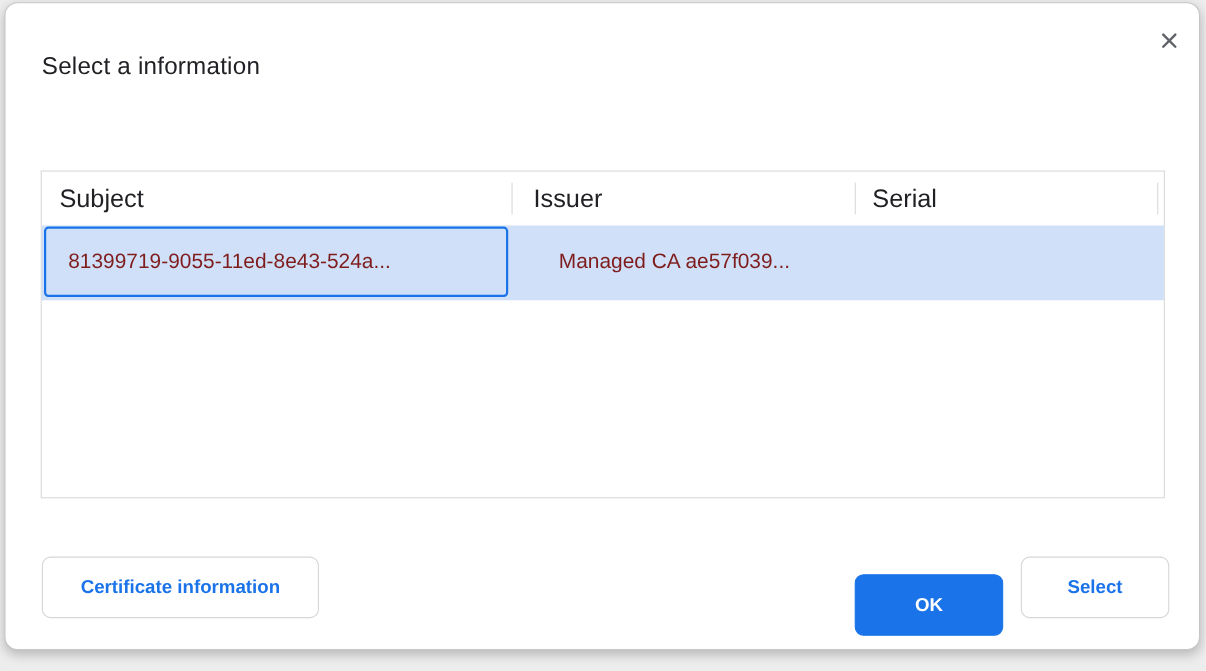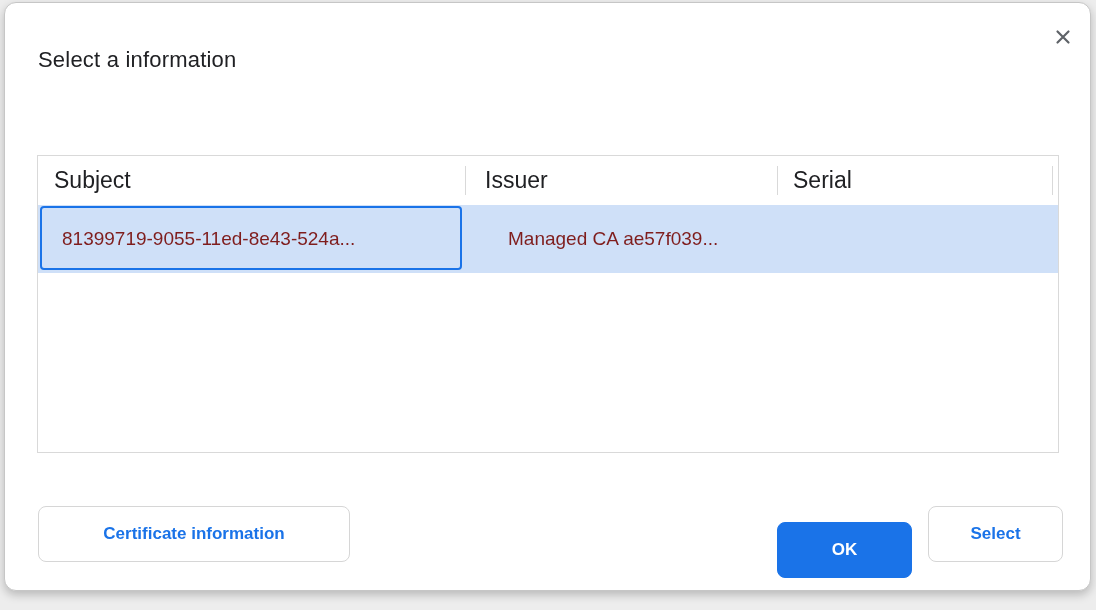--- a/index.html
+++ b/index.html
@@ -104,21 +104,21 @@
   .btn-secondary {
     background: #ffffff;
     border: 1px solid #d6d6d6;
     color: #1a73e8;
   }
   .btn-primary {
     background: #1a73e8;
     border: 1px solid #1a73e8;
     color: #ffffff;
   }
-  .btn-certinfo { left: 33px;  width: 312px; }
+  .btn-certinfo { left: 33px;  width: 252px; }
   .btn-ok       { left: 772px; width: 135px; margin-top: 16px; }
   .btn-cancel   { left: 923px; width: 135px; }
 </style>
 </head>
 <body>
 
 <div class="dialog">
 
   <button class="close-btn" aria-label="Close">
     <span style="display:flex;">

